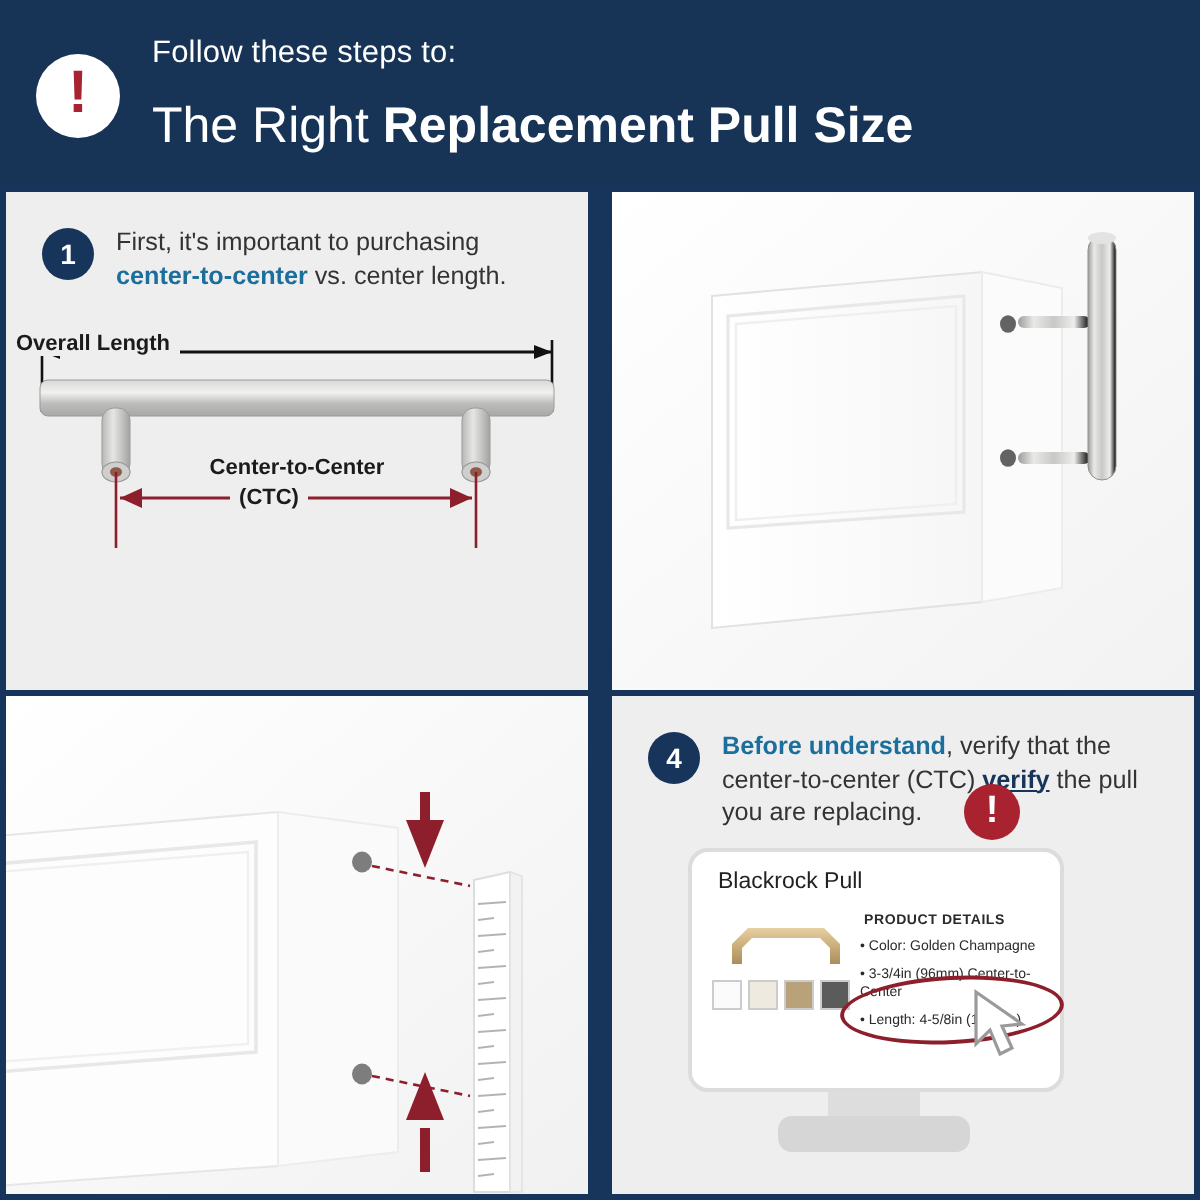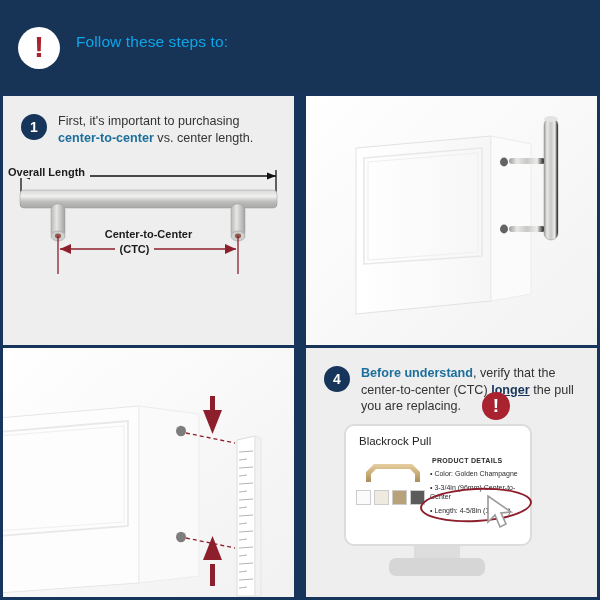--- a/index.html
+++ b/index.html
@@ -47,21 +47,21 @@
     display: block;
     color: #a82230;
     font-size: 30px;
     font-weight: bold;
     line-height: 30px;
     font-family: "Liberation Sans", sans-serif;
     transform: translateY(-1px);
   }
   .header-text { padding-top: 2px; }
   .kicker {
-    color: #0ea5e9;
+    color: #ffffff;
     font-size: 15.5px;
     letter-spacing: .1px;
     line-height: 19px;
     margin-bottom: 13px;
   }
   .headline {
     color: #ffffff;
     font-size: 25px;
     line-height: 29px;
     white-space: nowrap;
@@ -286,20 +286,23 @@
 <body>
 
 <div class="infographic">
 
   <div class="header">
     <div class="alert-badge">
       <span class="bang">!</span>
     </div>
     <div class="header-text">
       <div class="kicker">Follow these steps to:</div>
+      <div class="headline">
+        <span>The Right </span><span class="bold">Replacement Pull Size</span>
+      </div>
     </div>
   </div>
 
   <div class="grid">
 
     <div class="cell cell-1">
       <div class="step-head">
         <div class="num-badge">1</div>
         <div class="step-copy">
           <span>First, it's important to purchasing </span><span class="bold-blue">center-to-center</span><span> vs. center length.</span>
@@ -454,21 +457,21 @@
         <div class="step-copy">
           <span class="bold-blue">Measure</span><span> the distance between the center of both screw holes </span><span class="ital">(CTC or center-to-center).</span>
         </div>
       </div>
     </div>
 
     <div class="cell cell-4">
       <div class="step-head">
         <div class="num-badge">4</div>
         <div class="step-copy">
-          <span class="bold-blue">Before understand</span><span>, verify that the center-to-center (CTC) </span><span class="underline-link">longer</span><span> the pull you are replacing.</span>
+          <span class="bold-blue">Before understand</span><span>, verify that the center-to-center (CTC) </span><span class="underline-link">verify</span><span> the pull you are replacing.</span>
         </div>
       </div>
 
       <div class="monitor-neck"></div>
       <div class="monitor-base"></div>
 
       <div class="monitor">
         <div class="prod-title">Blackrock Pull</div>
 
         <svg class="prod-photo" viewBox="0 0 66 30">

